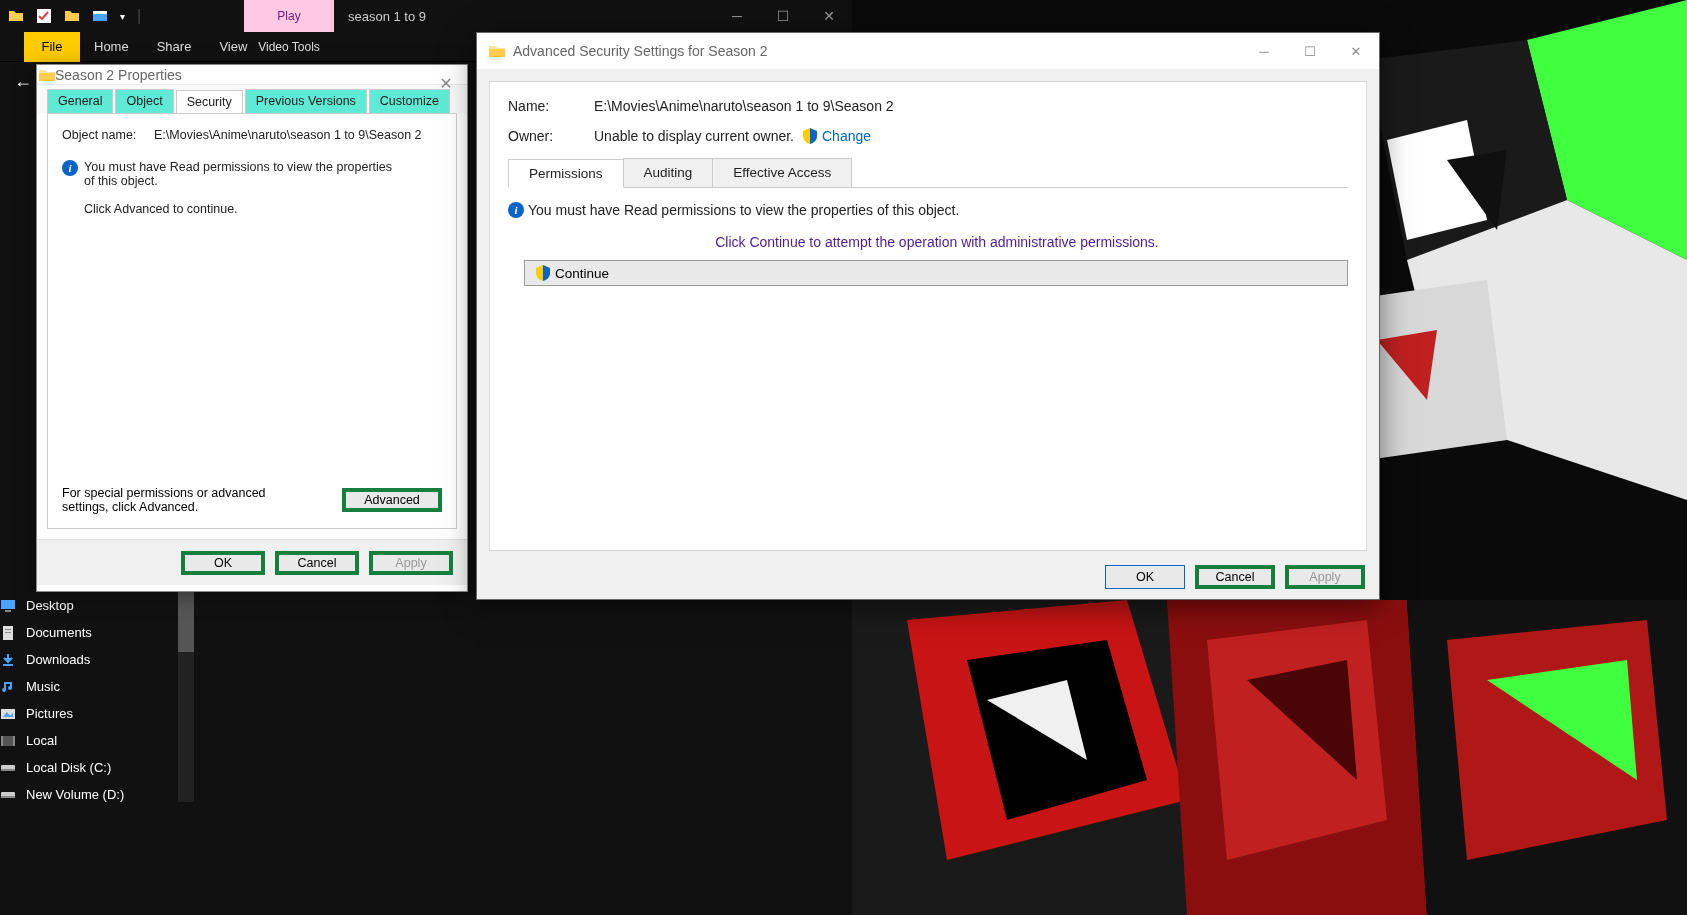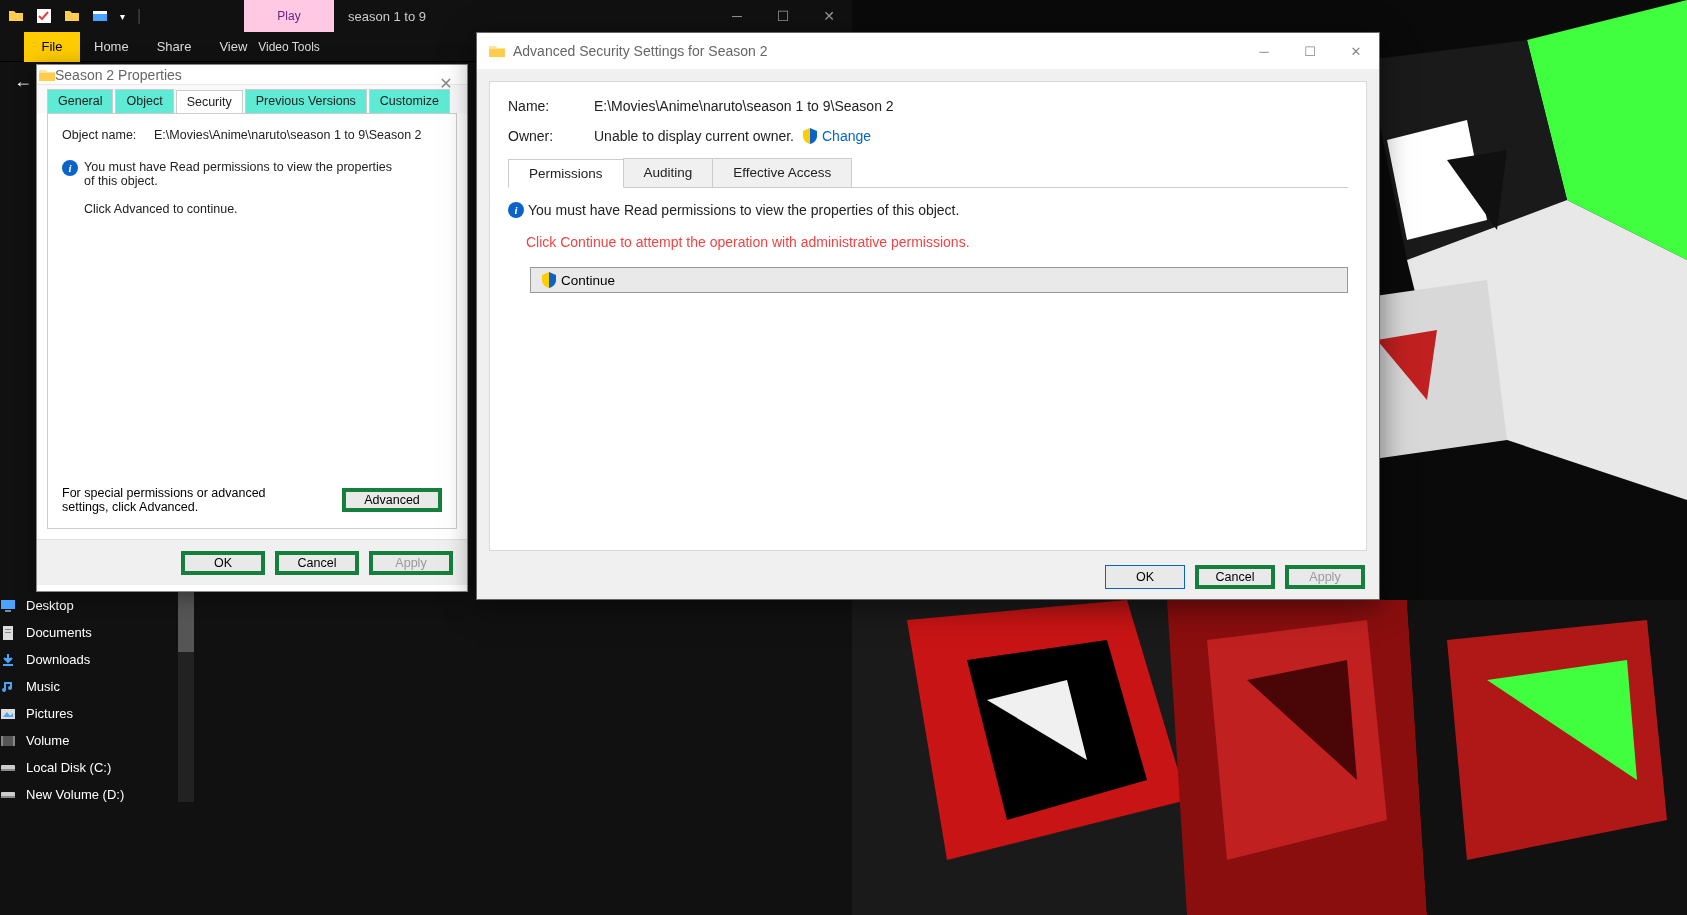--- a/index.html
+++ b/index.html
@@ -63,22 +63,22 @@
 .sec-body { margin:12px; background:#fff; border:1px solid #d8d8d8; height:470px; padding:16px 18px; position:relative;}
 .sec-row { display:flex; font-size:14px; color:#222; margin-bottom:14px;}
 .sec-row .lbl { width:86px; }
 .shield { width:16px; height:16px; display:inline-block; vertical-align:middle; margin:0 4px 0 8px;}
 .change-link { color:#0066cc; font-size:14px; }
 .sec-tabs { display:flex; border-bottom:1px solid #ccc; margin-top:6px;}
 .sec-tab { padding:6px 20px; font-size:13.5px; color:#222; background:#f0f0f0; border:1px solid #ccc; border-bottom:none; margin-right:-1px;}
 .sec-tab.active { background:#fff; position:relative; top:1px; border-bottom:1px solid #fff;}
 .sec-panel { padding-top:14px; }
 .sec-info { display:flex; align-items:center; gap:4px; font-size:14px; color:#222;}
-.sec-msg2 { font-size:14px; color:#ef4444; margin:16px 0 17px 18px;}
-.continue-btn { margin-left:22px; display:flex; align-items:center; gap:4px; height:26px; background:#e9e9e9; border:1px solid #999; font-size:13.5px; padding:0 10px;}
+.sec-msg2 { font-size:14px; color:#4c1d95; margin:16px 0 10px 18px;text-align:center;}
+.continue-btn { margin-left:16px; display:flex; align-items:center; gap:4px; height:26px; background:#e9e9e9; border:1px solid #999; font-size:13.5px; padding:0 10px;}
 .sec-btn-row { position:absolute; right:14px; bottom:10px; display:flex; gap:10px;}
 .sec-btn-row .btn { min-width:80px; height:24px;}
 .btn.primary { border:1.5px solid #0a63c9; }
 
 .folder-svg { width:16px; height:14px; }
 </style>
 </head>
 <body>
 
 <div class="wallpaper">
@@ -190,21 +190,21 @@
         <span>Pictures</span>
       </div>
     <div class="side-item">
         <span class="side-icn">
           <svg width="16" height="16">
             <rect x="1" y="3" width="14" height="10" fill="#555"></rect>
             <rect x="1" y="3" width="2" height="10" fill="#888"></rect>
             <rect x="13" y="3" width="2" height="10" fill="#888"></rect>
           </svg>
         </span>
-        <span>Volume</span>
+        <span>Local</span>
       </div>
     <div class="side-item">
         <span class="side-icn">
           <svg width="16" height="16">
             <rect x="1" y="5" width="14" height="6" rx="1" fill="#ccc"></rect>
             <rect x="1" y="9" width="14" height="2" fill="#888"></rect>
           </svg>
         </span>
         <span>Local Disk (C:)</span>
       </div>

